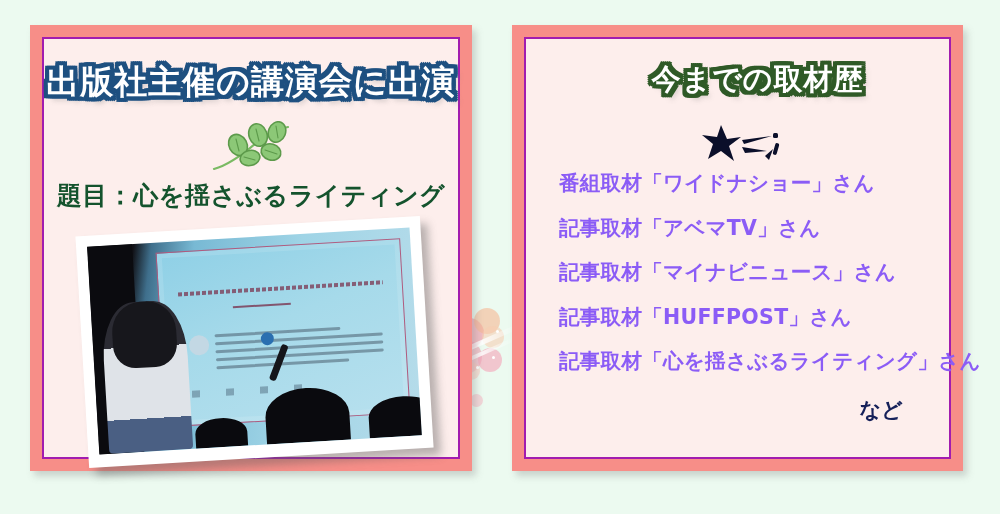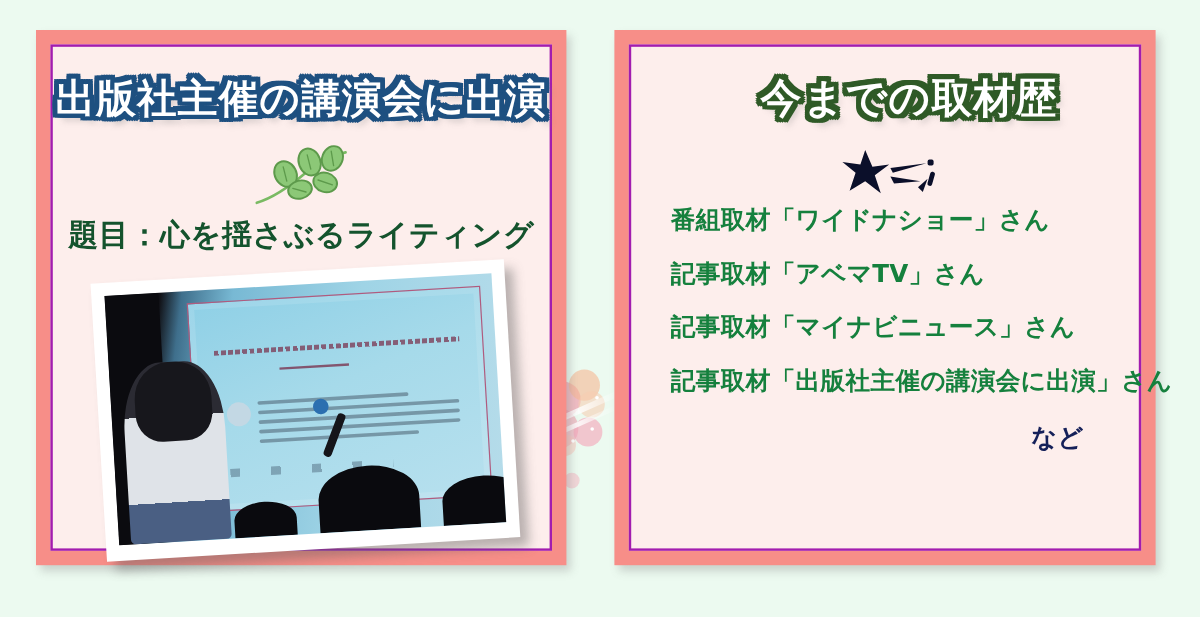--- a/index.html
+++ b/index.html
@@ -46,21 +46,21 @@
     font-size:33px;
     text-shadow:
       -4px -4px 0 #1e5080, 4px -4px 0 #1e5080, -4px 4px 0 #1e5080, 4px 4px 0 #1e5080,
       -4px 0 0 #1e5080, 4px 0 0 #1e5080, 0 -4px 0 #1e5080, 0 4px 0 #1e5080,
       -2px -4px 0 #1e5080, 2px -4px 0 #1e5080, -4px -2px 0 #1e5080, 4px -2px 0 #1e5080,
       -4px 2px 0 #1e5080, 4px 2px 0 #1e5080, -2px 4px 0 #1e5080, 2px 4px 0 #1e5080,
       5px 6px 5px rgba(120,120,120,.35);
   }
   #title-right {
     position:absolute; left:0; right:0; top:26px;
-    font-size:34px;
+    font-size:29px;
     text-shadow:
       -4px -4px 0 #2f5a27, 4px -4px 0 #2f5a27, -4px 4px 0 #2f5a27, 4px 4px 0 #2f5a27,
       -4px 0 0 #2f5a27, 4px 0 0 #2f5a27, 0 -4px 0 #2f5a27, 0 4px 0 #2f5a27,
       -2px -4px 0 #2f5a27, 2px -4px 0 #2f5a27, -4px -2px 0 #2f5a27, 4px -2px 0 #2f5a27,
       -4px 2px 0 #2f5a27, 4px 2px 0 #2f5a27, -2px 4px 0 #2f5a27, 2px 4px 0 #2f5a27,
       5px 6px 5px rgba(120,120,120,.35);
     padding-left: 40px;
   }
 
   
@@ -104,21 +104,21 @@
     border-radius:38% 38% 4px 4px; }
   .speaker-hair { position:absolute; left:12%; top:0; width:76%; height:44%; background:#17171c; border-radius:46% 46% 35% 35%; }
   .mic { position:absolute; left:56%; top:52%; width:7px; height:38px; background:#15151a; border-radius:3px; transform:rotate(24deg); }
   .mic-head { position:absolute; left:52%; top:46%; width:13px; height:13px; background:#2b6fb0; border-radius:50%; }
   .head-sil { position:absolute; bottom:0; background:#0a0a0e; border-radius:50% 50% 0 0; }
   .dark-band { position:absolute; left:0; top:0; width:14%; height:100%; background:#0b0b0f; }
 
   
   #credit-list { position:absolute; left:33px; right:24px; top:134px; }
   .credit-item {
-    color:#15803d; font-weight:bold; font-size:20.5px; line-height:1.05;
+    color:#8b5cf6; font-weight:bold; font-size:20.5px; line-height:1.05;
     margin-bottom:23px; letter-spacing:.3px; white-space:nowrap;
     font-family:"DejaVu Sans","Liberation Sans",sans-serif;
   }
   #credit-etc {
     color:#152059; font-weight:bold; font-size:21px; text-align:right;
     padding-right:22px; letter-spacing:.3px;
     font-family:"DejaVu Sans","Liberation Sans",sans-serif;
   }
 </style>
 </head>
@@ -205,20 +205,21 @@
           <path d="M70 33 L78 26 L74 37 Z" fill="#0b0f2a"></path>
           <rect x="78" y="10" width="5" height="5" rx="1.5" fill="#0b0f2a"></rect>
           <rect x="79" y="20" width="4" height="12" rx="1.8" fill="#0b0f2a" transform="rotate(16 81 26)"></rect>
         </svg>
       </div>
 
       <div id="credit-list">
         <div class="credit-item">番組取材「ワイドナショー」さん</div>
         <div class="credit-item">記事取材「アベマTV」さん</div>
         <div class="credit-item">記事取材「マイナビニュース」さん</div>
-        <div class="credit-item">記事取材「出版社主催の講演会に出演」さん</div>
+        <div class="credit-item">記事取材「HUFFPOST」さん</div>
+        <div class="credit-item">記事取材「心を揺さぶるライティング」さん</div>
         <div id="credit-etc">など</div>
       </div>
 
     </div>
   </div>
 
 </div>
 
 </body></html>

